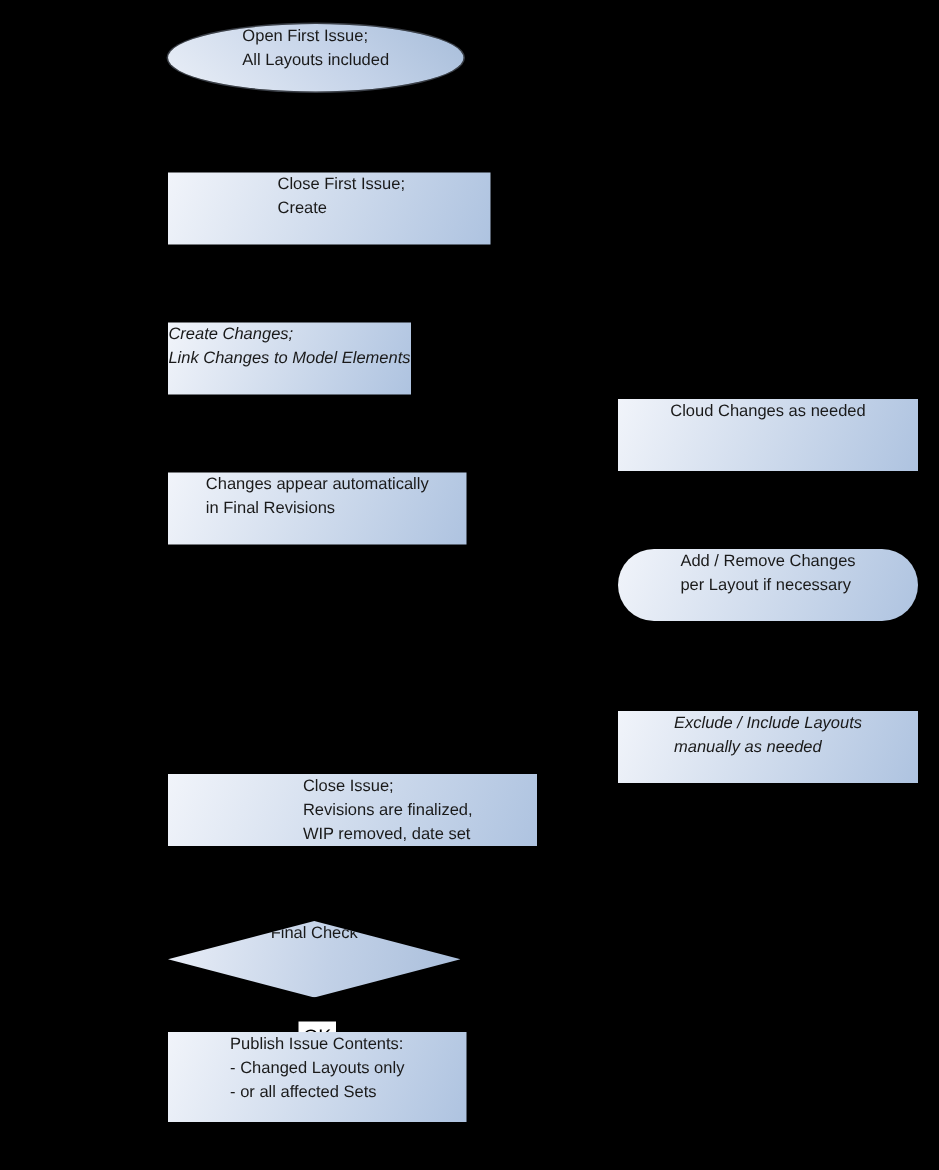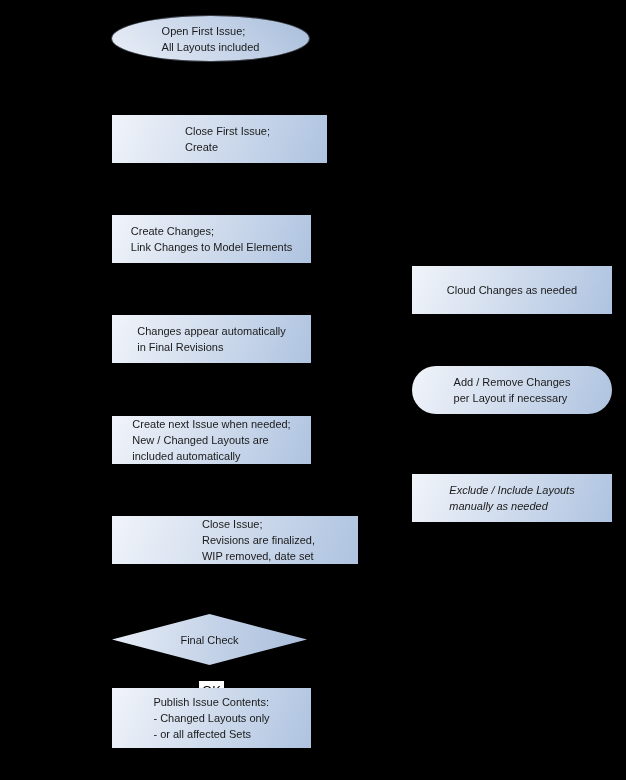--- a/index.html
+++ b/index.html
@@ -6,21 +6,20 @@
   .canvas{
     position:relative;
     width:626px;height:780px;
     background:#000000;
     overflow:hidden;
     font-family:"Liberation Sans", sans-serif;
   }
   .node{
     position:absolute;
     display:flex;
-    align-items:center;
     justify-content:center;
     color:#1a1a1a;
     font-size:11px;
     line-height:16px;
   }
   .node .txt{ text-align:left; }
   .node .txt span{ display:block; }
   .rect{
     background:linear-gradient(112deg,#f1f4fa 0%,#d3deee 45%,#aec3e0 100%);
   }
@@ -39,21 +38,21 @@
     color:#000000;
     display:flex;
     align-items:center;
     justify-content:center;
     font-size:13px;
     font-family:"Liberation Sans", sans-serif;
   }
   
   .n-open    { left:112px; top:16px;  width:197px; height:45px; }
   .n-close1  { left:112px; top:115px; width:199px; height:48px;padding-left:16px; }
-  .n-create  { left:112px; top:215px; width:199px; height:48px; }
+  .n-create  { left:112px; top:215px; width:162px; height:48px;font-style:italic; }
   .n-appear  { left:112px; top:315px; width:199px; height:48px; }
   .n-next    { left:112px; top:416px; width:199px; height:48px; }
   .n-close2  { left:112px; top:516px; width:199px; height:48px;padding-left:47px; }
   .n-final   { left:112px; top:614px; width:195px; height:51px; }
   .n-ok      { left:199px; top:681px; width:25px;  height:18px; }
   .n-publish { left:112px; top:688px; width:199px; height:60px; }
   .n-cloud   { left:412px; top:266px; width:200px; height:48px; }
   .n-addrem  { left:412px; top:366px; width:200px; height:48px;border-radius:24px; }
   .n-exclude { left:412px; top:474px; width:200px; height:48px;font-style:italic; }
 </style>
@@ -83,27 +82,20 @@
     </div>
   </div>
 
   <div class="node rect n-appear">
     <div class="txt">
       <span>Changes appear automatically</span>
       <span>in Final Revisions</span>
     </div>
   </div>
 
-  <div class="node rect n-next">
-    <div class="txt">
-      <span>Create next Issue when needed;</span>
-      <span>New / Changed Layouts are</span>
-      <span>included automatically</span>
-    </div>
-  </div>
 
   <div class="node rect n-close2">
     <div class="txt">
       <span>Close Issue;</span>
       <span>Revisions are finalized,</span>
       <span>WIP removed, date set</span>
     </div>
   </div>
 
   <div class="node diamond n-final">

